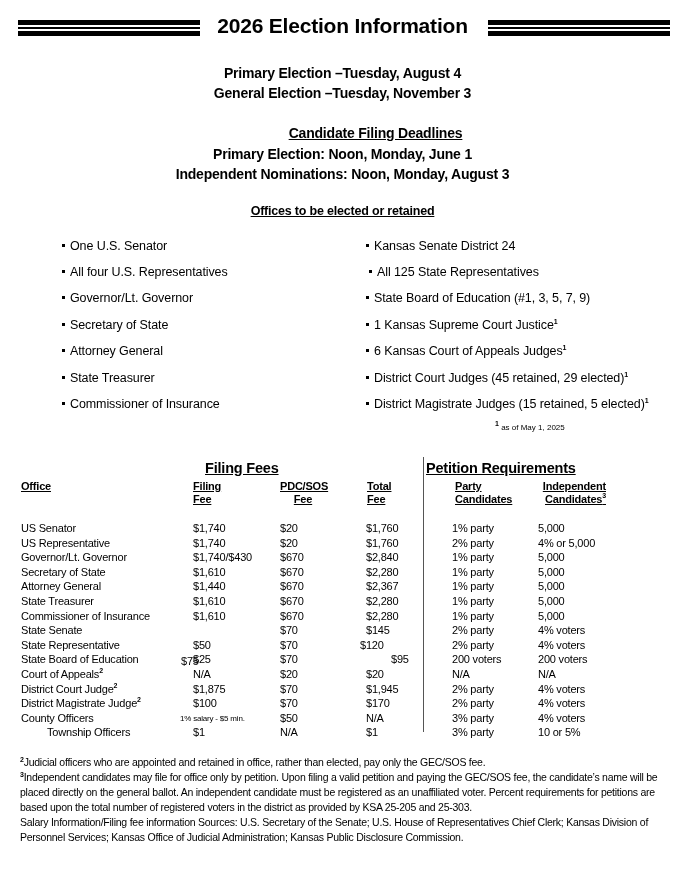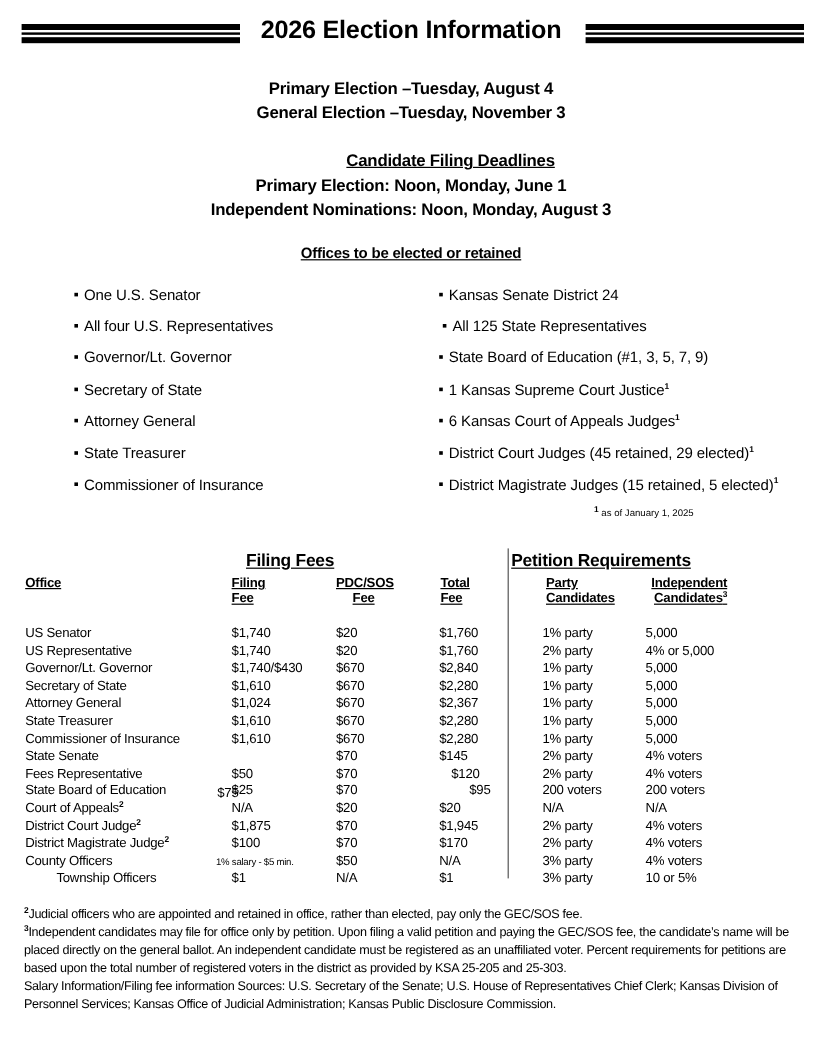--- a/index.html
+++ b/index.html
@@ -68,21 +68,21 @@
     <div class="bullet" style="left: 366px; top: 239px;"><span class="sq"></span><span>Kansas Senate District 24</span><sup></sup></div>
     <div class="bullet" style="left: 369px; top: 265px;"><span class="sq"></span><span>All 125 State Representatives</span><sup></sup></div>
     <div class="bullet" style="left: 366px; top: 291px;"><span class="sq"></span><span>State Board of Education (#1, 3, 5, 7, 9)</span><sup></sup></div>
     <div class="bullet" style="left: 366px; top: 318px;"><span class="sq"></span><span>1 Kansas Supreme Court Justice</span><sup>1</sup></div>
     <div class="bullet" style="left: 366px; top: 344px;"><span class="sq"></span><span>6 Kansas Court of Appeals Judges</span><sup>1</sup></div>
     <div class="bullet" style="left: 366px; top: 371px;"><span class="sq"></span><span>District Court Judges (45 retained, 29 elected)</span><sup>1</sup></div>
     <div class="bullet" style="left: 366px; top: 397px;"><span class="sq"></span><span>District Magistrate Judges (15 retained, 5 elected)</span><sup>1</sup></div>
   </div>
 
 <div class="abs" style="left:495px; top:423px; font-size:8px; white-space:nowrap;">
-  <sup>1</sup><span> as of January 1, 2025</span>
+  <sup>1</sup><span> as of May 1, 2025</span>
 </div>
 
 <div class="sec-hdr" style="left:205px; top:460px;">Filing Fees</div>
 <div class="sec-hdr" style="left:426px; top:460px;">Petition Requirements</div>
 
 <div class="vline"></div>
 
 <div class="hdr" style="left:21px; top:480px;">Office</div>
 <div class="hdr" style="left:193px; top:480px;">
   <span>Filing</span><br>
@@ -133,21 +133,21 @@
     <div class="row" style="top: 565.8px;">
       <span class="c" style="left: 21px;"><span>Secretary of State</span><sup></sup></span>
       <span class="c" style="left: 193px;"><span>$1,610</span></span>
       <span class="c" style="left: 280px;"><span>$670</span></span>
       <span class="c" style="left: 366px;"><span>$2,280</span></span>
       <span class="c" style="left: 452px;"><span>1% party</span></span>
       <span class="c" style="left: 538px;"><span>5,000</span></span>
     </div>
     <div class="row" style="top: 580.4px;">
       <span class="c" style="left: 21px;"><span>Attorney General</span><sup></sup></span>
-      <span class="c" style="left: 193px;"><span>$1,024</span></span>
+      <span class="c" style="left: 193px;"><span>$1,440</span></span>
       <span class="c" style="left: 280px;"><span>$670</span></span>
       <span class="c" style="left: 366px;"><span>$2,367</span></span>
       <span class="c" style="left: 452px;"><span>1% party</span></span>
       <span class="c" style="left: 538px;"><span>5,000</span></span>
     </div>
     <div class="row" style="top: 595px;">
       <span class="c" style="left: 21px;"><span>State Treasurer</span><sup></sup></span>
       <span class="c" style="left: 193px;"><span>$1,610</span></span>
       <span class="c" style="left: 280px;"><span>$670</span></span>
       <span class="c" style="left: 366px;"><span>$2,280</span></span>
@@ -164,24 +164,24 @@
     </div>
     <div class="row" style="top: 624.2px;">
       <span class="c" style="left: 21px;"><span>State Senate</span><sup></sup></span>
       <span class="c" style="left: 181px; margin-top: 31px;"><span>$75</span></span>
       <span class="c" style="left: 280px;"><span>$70</span></span>
       <span class="c" style="left: 366px;"><span>$145</span></span>
       <span class="c" style="left: 452px;"><span>2% party</span></span>
       <span class="c" style="left: 538px;"><span>4% voters</span></span>
     </div>
     <div class="row" style="top: 638.8px;">
-      <span class="c" style="left: 21px;"><span>Fees Representative</span><sup></sup></span>
+      <span class="c" style="left: 21px;"><span>State Representative</span><sup></sup></span>
       <span class="c" style="left: 193px;"><span>$50</span></span>
       <span class="c" style="left: 280px;"><span>$70</span></span>
-      <span class="c" style="left: 376px;"><span>$120</span></span>
+      <span class="c" style="left: 360px;"><span>$120</span></span>
       <span class="c" style="left: 452px;"><span>2% party</span></span>
       <span class="c" style="left: 538px;"><span>4% voters</span></span>
     </div>
     <div class="row" style="top: 653.4px;">
       <span class="c" style="left: 21px;"><span>State Board of Education</span><sup></sup></span>
       <span class="c" style="left: 193px;"><span>$25</span></span>
       <span class="c" style="left: 280px;"><span>$70</span></span>
       <span class="c" style="left: 366px; margin-left: 25px;"><span>$95</span></span>
       <span class="c" style="left: 452px;"><span>200 voters</span></span>
       <span class="c" style="left: 538px;"><span>200 voters</span></span>

